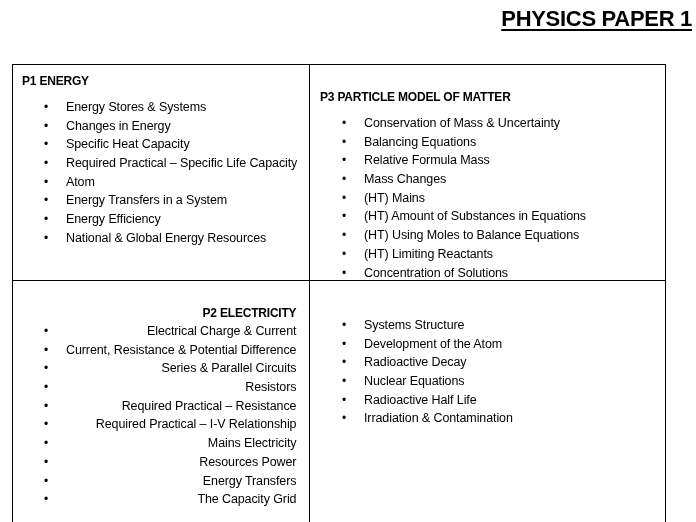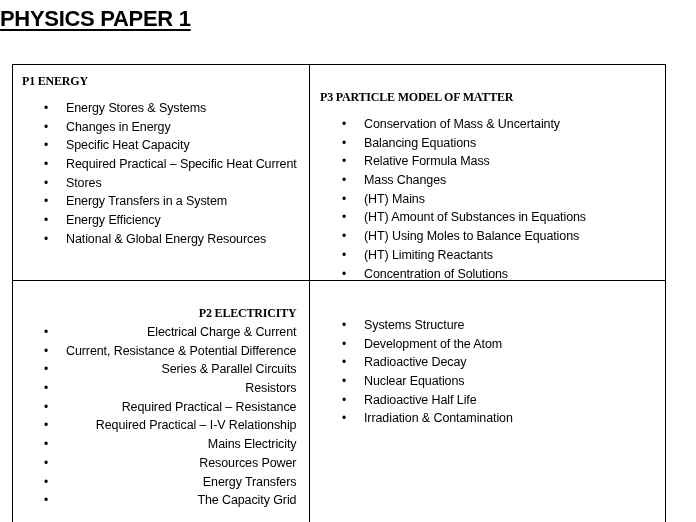--- a/index.html
+++ b/index.html
@@ -2,32 +2,32 @@
 <html><head>
   <meta charset="utf-8">
   <style>
     html, body { margin: 0; padding: 0; background: #ffffff; }
     body {
       width: 696px; height: 522px; overflow: hidden; position: relative;
       font-family: "Liberation Sans", sans-serif; color: #000;
     }
     .title {
       position: absolute; left: 0; width: 692px; top: 6px;
-      text-align: left; font-weight: bold; font-size: 22px;
+      text-align: right; font-weight: bold; font-size: 22px;
       letter-spacing: -0.3px;
     }
     .title span { text-decoration: underline; text-underline-offset: 3px; text-decoration-thickness: 2px; }
     .grid {
       position: absolute; left: 12px; top: 64px; width: 654px; height: 470px;
       border: 1px solid #000; box-sizing: border-box;
     }
     .vline { position: absolute; left: 296px; top: 0; width: 1px; height: 100%; background: #000; }
     .hline { position: absolute; left: 0; top: 215px; width: 100%; height: 1px; background: #000; }
     .cell { position: absolute; font-size: 12.5px; }
-    .cell h3 { margin: 0; font-size: 12px; font-weight: bold; letter-spacing: -0.2px; font-family: Liberation Serif, serif; }
+    .cell h3 { margin: 0; font-size: 12px; font-weight: bold; letter-spacing: -0.2px; }
     .cell ul { list-style: none; margin: 0; padding: 0; }
     .cell li { position: relative; padding-left: 44px; height: 18.7px; line-height: 18.7px; white-space: nowrap; letter-spacing: -0.1px; }
     .cell li .bullet { position: absolute; left: 22px; top: 0; font-size: 12px; }
     #c1 { left: 9px; top: 9px; }
     #c1 ul { margin-top: 10px; }
     #c3 { left: 307px; top: 8px; margin-top: 17px; }
     #c3 ul { margin-top: 10px; }
     #c2 { left: 9px; top: 241px; text-align: right; }
     #c2 ul { margin-top: 2px; }
     #c4 { left: 307px; top: 239px; }
@@ -41,22 +41,22 @@
 <div class="grid">
   <div class="vline"></div>
   <div class="hline"></div>
 
   <div class="cell" id="c1">
     <h3>P1 ENERGY</h3>
     <ul>
         <li><span class="bullet">•</span><span>Energy Stores &amp; Systems</span></li>
         <li><span class="bullet">•</span><span>Changes in Energy</span></li>
         <li><span class="bullet">•</span><span>Specific Heat Capacity</span></li>
-        <li><span class="bullet">•</span><span>Required Practical – Specific Heat Current</span></li>
-        <li><span class="bullet">•</span><span>Stores</span></li>
+        <li><span class="bullet">•</span><span>Required Practical – Specific Life Capacity</span></li>
+        <li><span class="bullet">•</span><span>Atom</span></li>
         <li><span class="bullet">•</span><span>Energy Transfers in a System</span></li>
         <li><span class="bullet">•</span><span>Energy Efficiency</span></li>
         <li><span class="bullet">•</span><span>National &amp; Global Energy Resources</span></li>
       </ul>
   </div>
 
   <div class="cell" id="c3">
     <h3>P3 PARTICLE MODEL OF MATTER</h3>
     <ul>
         <li><span class="bullet">•</span><span>Conservation of Mass &amp; Uncertainty</span></li>

